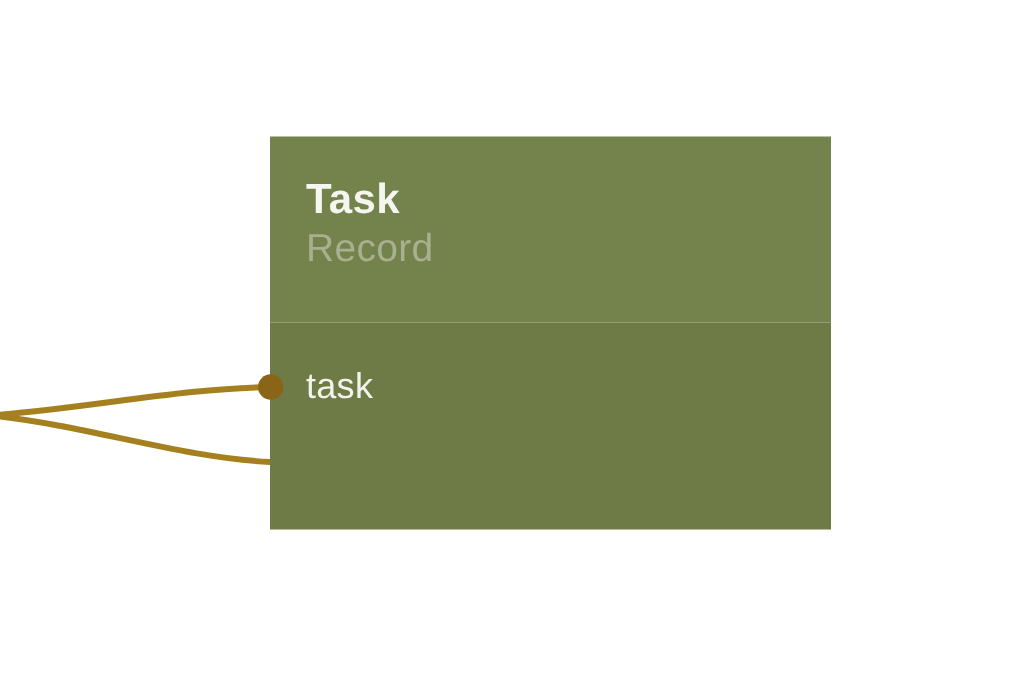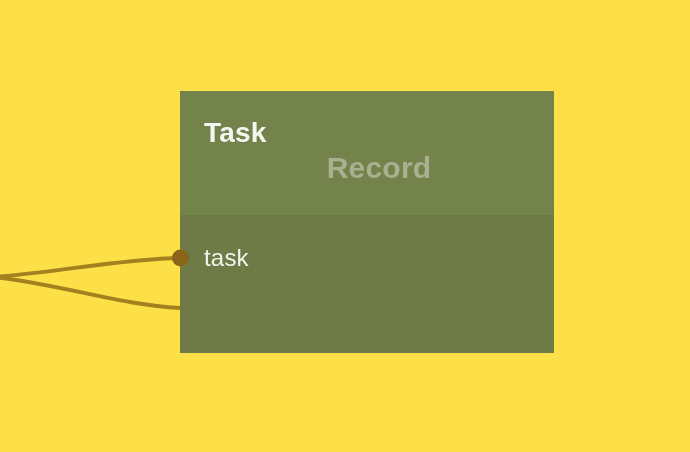--- a/index.html
+++ b/index.html
@@ -57,26 +57,25 @@
   .node-title {
     color: #f4f6ef;
     font-size: 28px;
     font-weight: bold;
     line-height: 1.12;
     letter-spacing: 0.2px;
   }
 
   .node-subtitle {
     color: #a8b08f;
-    font-size: 30px;
-    font-weight: bold;
+    font-size: 26px;
+    font-weight: normal;
     line-height: 1.2;
     margin-top: 2px;
     letter-spacing: 0.2px;
-    text-align: center;
   }
 
   .node-body {
     background: #6e7b46;
     flex: 1 1 auto;
     padding-top: 18px;
     box-sizing: border-box;
   }
 
   .field-row {
@@ -103,21 +102,21 @@
     transform: translateY(-50%);
     width: 17px;
     height: 17px;
     border-radius: 50%;
     background: #8a6417;
   }
 </style>
 </head>
 <body>
 
-<div id="canvas" style="background: #fde047;">
+<div id="canvas" style="background: #ffffff;">
 
   <svg id="edges" viewBox="0 0 690 452" width="690" height="452">
     <path fill="none" stroke="#a5801f" stroke-width="4" stroke-linecap="round" d="M -6 277 C 60 272, 120 259, 180 258"></path>
     <path fill="none" stroke="#a5801f" stroke-width="4" stroke-linecap="round" d="M -6 277 C 60 284, 120 305, 180 308"></path>
   </svg>
 
   <div id="node">
 
     <div class="node-header" style="background: rgb(116, 130, 75);">
       <div class="node-title" style="color: rgb(244, 246, 239);">Task</div>

